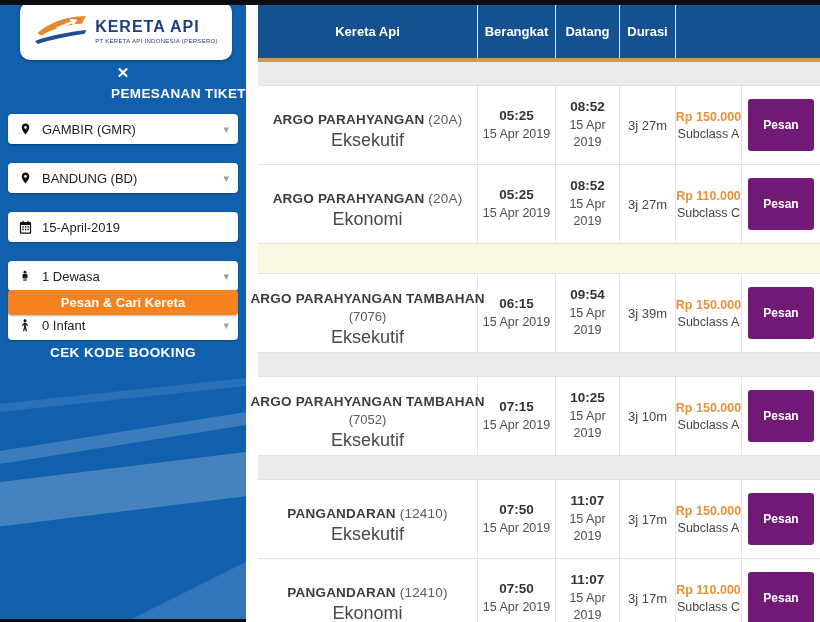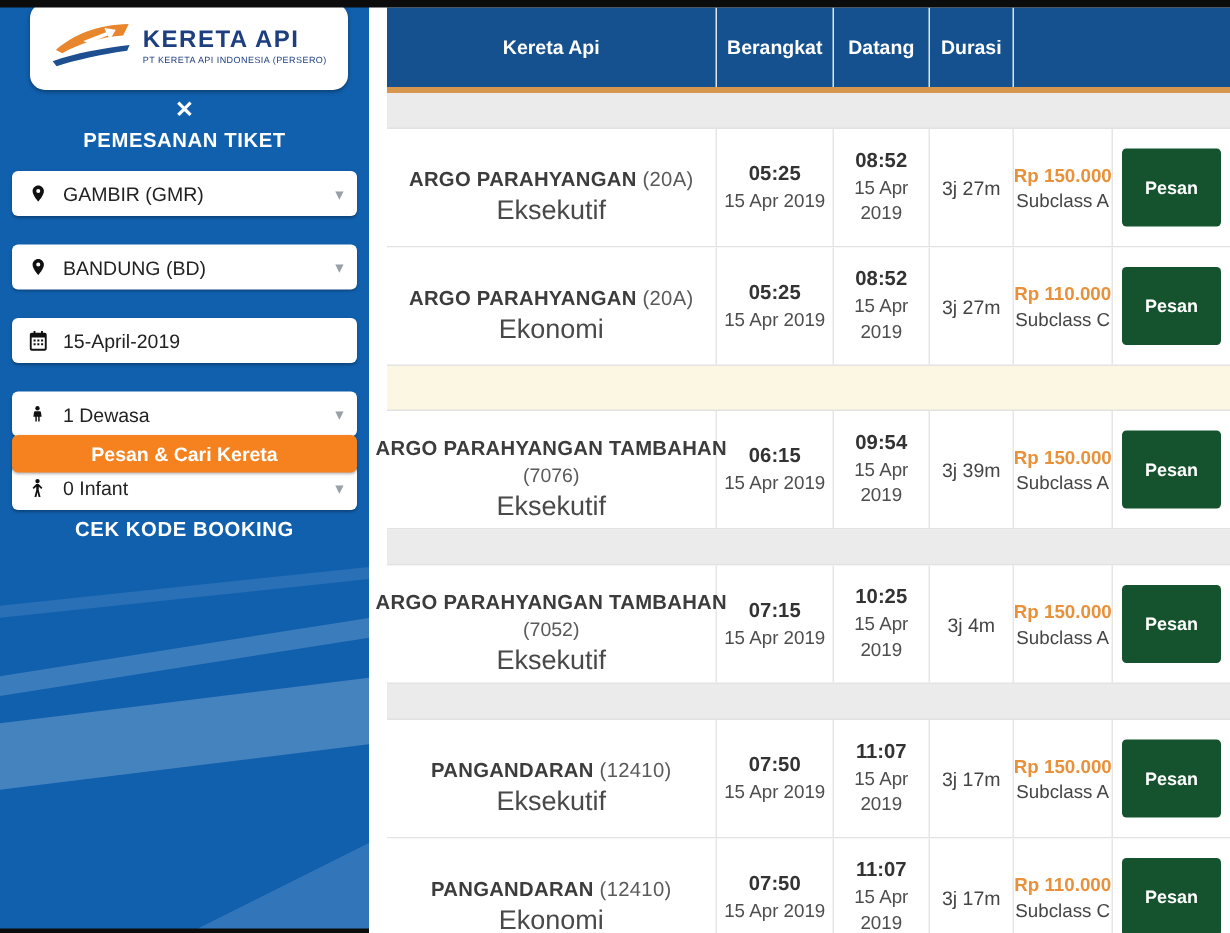--- a/index.html
+++ b/index.html
@@ -20,21 +20,21 @@
 
   .logo-card { position:absolute; top:2px; left:20px; width:212px; height:58px; background:#fff; border-radius:10px;
                display:flex; align-items:center; justify-content:center; gap:7px; box-shadow:0 1px 3px rgba(0,0,0,.35); }
   .brand-text { display:flex; flex-direction:column; align-items:flex-start; }
   .brand-title { color:#1d3e7f; font-weight:bold; font-size:16px; letter-spacing:1px; line-height:1.1; }
   .brand-subtitle { color:#1d3e7f; font-size:6px; letter-spacing:.3px; margin-top:2px; }
 
   .close-row { position:absolute; top:64px; left:0; width:246px; text-align:center; }
   .close-x { color:#fff; font-weight:bold; font-size:15px; cursor:pointer; display:inline-block; }
 
-  .panel-title { position:absolute; top:86px; left:0; width:246px; text-align:center; color:#fff;
+  .panel-title { position:absolute; top:86px; left:0; width:246px; text-align:right; color:#fff;
                  font-weight:bold; font-size:13.5px; letter-spacing:.4px; }
 
   .fields { position:absolute; top:114px; left:8px; width:230px; display:flex; flex-direction:column; gap:19px; }
   .field { background:#fff; border-radius:4px; height:30px; display:flex; align-items:center; padding:0 9px;
            gap:9px; box-shadow:0 1px 2px rgba(0,0,0,.3); cursor:pointer; }
   .field .f-icon { width:16px; display:flex; align-items:center; justify-content:center; }
   .field .f-label { flex:1; font-size:13px; color:#222; }
   .field .f-chev { color:#98a0a8; font-size:11px; }
 
   .search-btn { position:absolute; top:290px; left:8px; width:230px; height:25px; background:#f5821f; border:none;
@@ -66,21 +66,21 @@
   .train-code-line { font-size:13px; color:#5a5a5a; }
   .train-class { font-size:18px; color:#494949; }
 
   .time-bold { font-weight:bold; font-size:13.5px; color:#333; }
   .date-sm { font-size:12.5px; color:#4e4e4e; line-height:1.35; }
   .date-narrow { width:46px; }
   .duration { font-size:13px; color:#454545; }
   .price { font-weight:bold; font-size:12.5px; color:#e8913a; white-space:nowrap; }
   .subclass { font-size:12.5px; color:#454545; white-space:nowrap; }
 
-  .pesan-btn { background:#14532d; color:#fff; border:none; border-radius:3px; font-family:inherit;
+  .pesan-btn { background:#701a75; color:#fff; border:none; border-radius:3px; font-family:inherit;
                font-size:12px; font-weight:bold; padding:19px 15px; cursor:pointer; }
 </style>
 </head>
 <body>
 
 <div class="topbar"></div>
 
 <div class="sidebar">
   <div class="deco-band deco-c"></div>
   <div class="deco-band deco-a"></div>
@@ -257,21 +257,21 @@
         </div>
         <div class="cell" style="width: 78px;">
           <span class="time-bold">07:15</span>
           <span class="date-sm">15 Apr 2019</span>
         </div>
         <div class="cell" style="width: 64px;">
           <span class="time-bold">10:25</span>
           <span class="date-sm date-narrow">15 Apr 2019</span>
         </div>
         <div class="cell" style="width: 56px;">
-          <span class="duration">3j 4m</span>
+          <span class="duration">3j 10m</span>
         </div>
         <div class="cell" style="width: 66px;">
           <span class="price">Rp 150.000</span>
           <span class="subclass">Subclass A</span>
         </div>
         <div class="cell" style="width: 78px;">
           <button class="pesan-btn">Pesan</button>
         </div>
       </div>
       <div class="band gray"></div>

